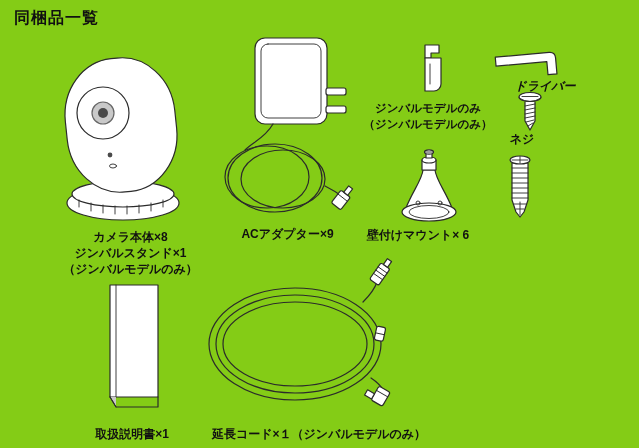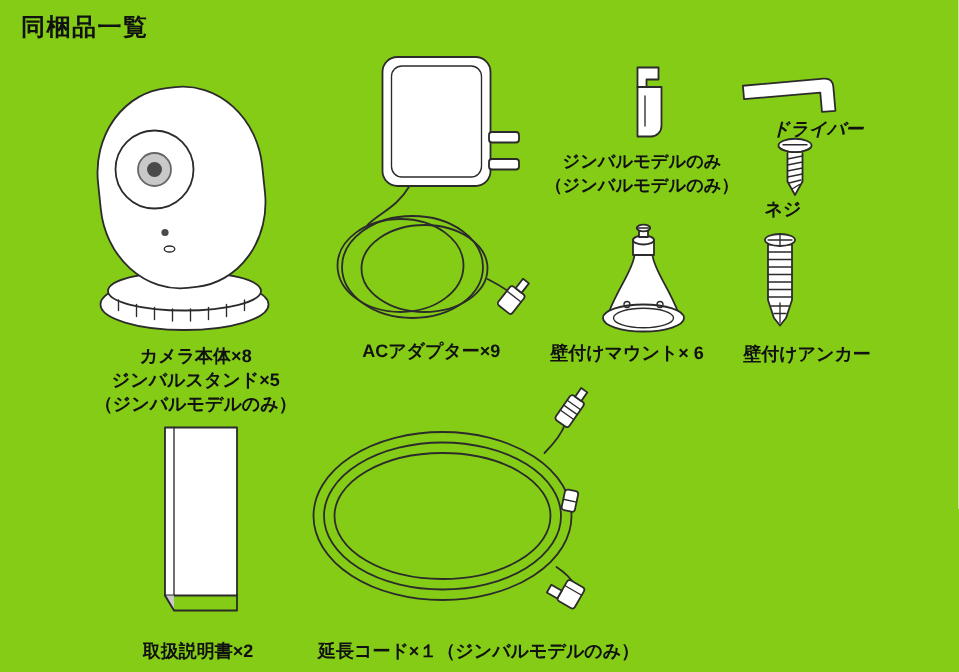--- a/index.html
+++ b/index.html
@@ -45,21 +45,21 @@
     <line class="ln thin" x1="117" y1="150" x2="117" y2="157"></line>
     <rect class="ln fw" x="20" y="8" width="110" height="134" rx="52" ry="58" transform="rotate(-6 75 75)"></rect>
     <circle class="ln fw" cx="57" cy="63" r="26"></circle>
     <circle class="ln fg" cx="57" cy="63" r="11" style="stroke:#666;"></circle>
     <circle class="fd" cx="57" cy="63" r="5"></circle>
     <circle class="fd" cx="64" cy="105" r="2.4"></circle>
     <ellipse class="ln thin" cx="67" cy="116" rx="3.5" ry="2"></ellipse>
   </svg>
   <div class="label center" style="left:28px;top:229px;width:205px;">
     <span>カメラ本体×8</span>
-    <span>ジンバルスタンド×5</span>
+    <span>ジンバルスタンド×1</span>
     <span>（ジンバルモデルのみ）</span>
   </div>
 
   <svg class="illus" style="left:203px;top:34px;" width="168" height="192" viewBox="0 0 168 192">
     <rect class="ln fw" x="52" y="4" width="72" height="86" rx="10"></rect>
     <rect class="ln thin" x="58" y="10" width="60" height="74" rx="7"></rect>
     <rect class="ln fw" x="123" y="54" width="20" height="7" rx="2"></rect>
     <rect class="ln fw" x="123" y="72" width="20" height="7" rx="2"></rect>
     <path class="ln" d="M70,90 C62,104 50,108 42,116"></path>
     <ellipse class="ln" cx="64" cy="143" rx="42" ry="31"></ellipse>
@@ -134,33 +134,30 @@
     <line class="ln thin" x1="8" y1="19" x2="24" y2="19"></line>
     <line class="ln thin" x1="8" y1="24" x2="24" y2="24"></line>
     <line class="ln thin" x1="8" y1="29" x2="24" y2="29"></line>
     <line class="ln thin" x1="8" y1="34" x2="24" y2="34"></line>
     <line class="ln thin" x1="8" y1="39" x2="24" y2="39"></line>
     <line class="ln thin" x1="8" y1="44" x2="24" y2="44"></line>
     <line class="ln thin" x1="10" y1="50" x2="22" y2="50"></line>
     <line class="ln thin" x1="12" y1="55" x2="20" y2="55"></line>
     <line class="ln thin" x1="16" y1="48" x2="16" y2="61"></line>
   </svg>
-  <div class="label center" style="left:482px;top:228px;width:112px;">
-    <span>壁付けアンカー</span>
-  </div>
 
   <svg class="illus" style="left:96px;top:281px;" width="68" height="134" viewBox="0 0 68 134">
     <rect class="ln fw" x="14" y="4" width="48" height="112"></rect>
     <line class="ln thin" x1="20" y1="4" x2="20" y2="116"></line>
     <path class="fg" d="M14,116 L20,126 L20,116 Z"></path>
     <path class="ln fw" d="M14,116 L20,126 L62,126 L62,116" style="fill:none;"></path>
     <line class="ln thin" x1="14" y1="116" x2="20" y2="126"></line>
   </svg>
   <div class="label center" style="left:52px;top:426px;width:160px;">
-    <span>取扱説明書×2</span>
+    <span>取扱説明書×1</span>
   </div>
 
   <svg class="illus" style="left:203px;top:260px;" width="204" height="160" viewBox="0 0 204 160">
     <ellipse class="ln" cx="92" cy="84" rx="86" ry="56"></ellipse>
     <ellipse class="ln" cx="92" cy="84" rx="79" ry="49"></ellipse>
     <ellipse class="ln" cx="92" cy="84" rx="72" ry="42"></ellipse>
     <path class="ln" d="M160,42 C168,34 172,28 174,22"></path>
     <g transform="translate(170,4) rotate(35 6 12)">
       <rect class="ln fw" x="0" y="0" width="11" height="20" rx="2"></rect>
       <line class="ln thin" x1="0" y1="5" x2="11" y2="5"></line>

